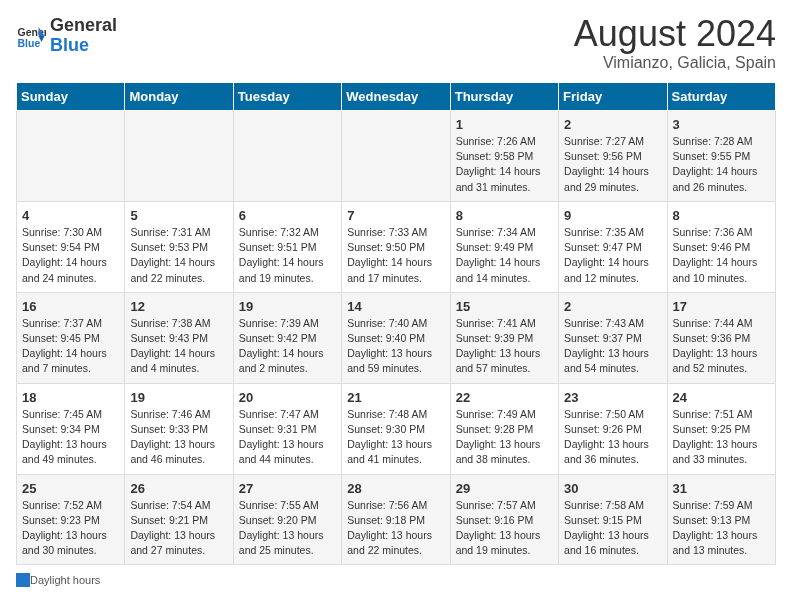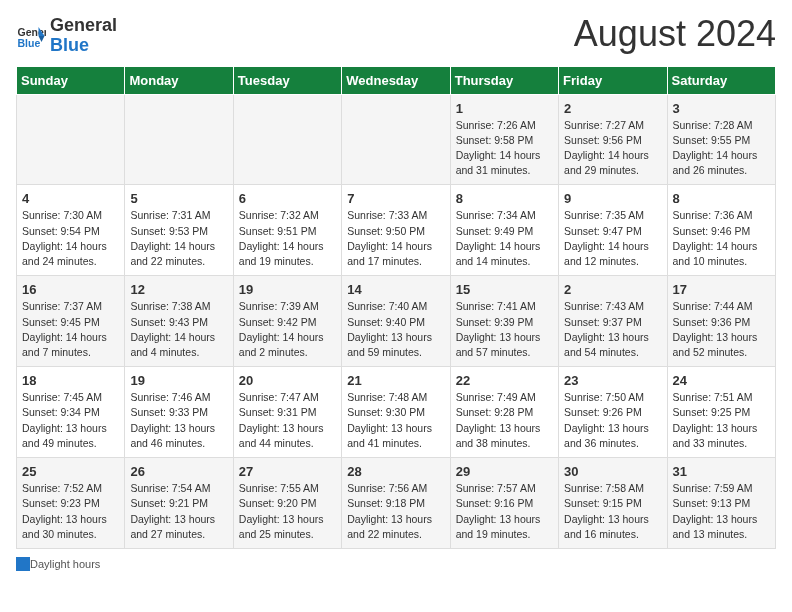--- a/index.html
+++ b/index.html
@@ -45,21 +45,21 @@
       font-size: 16px;
       color: #555;
       margin-top: 2px;
     }
     table {
       width: 100%;
       border-collapse: collapse;
       table-layout: fixed;
     }
     thead tr th {
-      background-color: #15803d;
+      background-color: #0369a1;
       color: #fff;
       font-size: 13px;
       font-weight: bold;
       padding: 6px 4px;
       text-align: left;
       border: 1px solid #fff;
     }
     tbody tr td {
       vertical-align: top;
       padding: 6px 5px;
@@ -117,20 +117,21 @@
     </svg>
     <div>
       <div class="logo-text">
         <div>General</div>
         <div><span>Blue</span></div>
       </div>
     </div>
   </div>
   <div class="title-block">
     <div class="calendar-title">August 2024</div>
+    <div class="calendar-subtitle">Vimianzo, Galicia, Spain</div>
   </div>
 </div>
 
 <table>
   <thead>
     <tr>
     <th>Sunday</th>
         <th>Monday</th>
         <th>Tuesday</th>
         <th>Wednesday</th>

